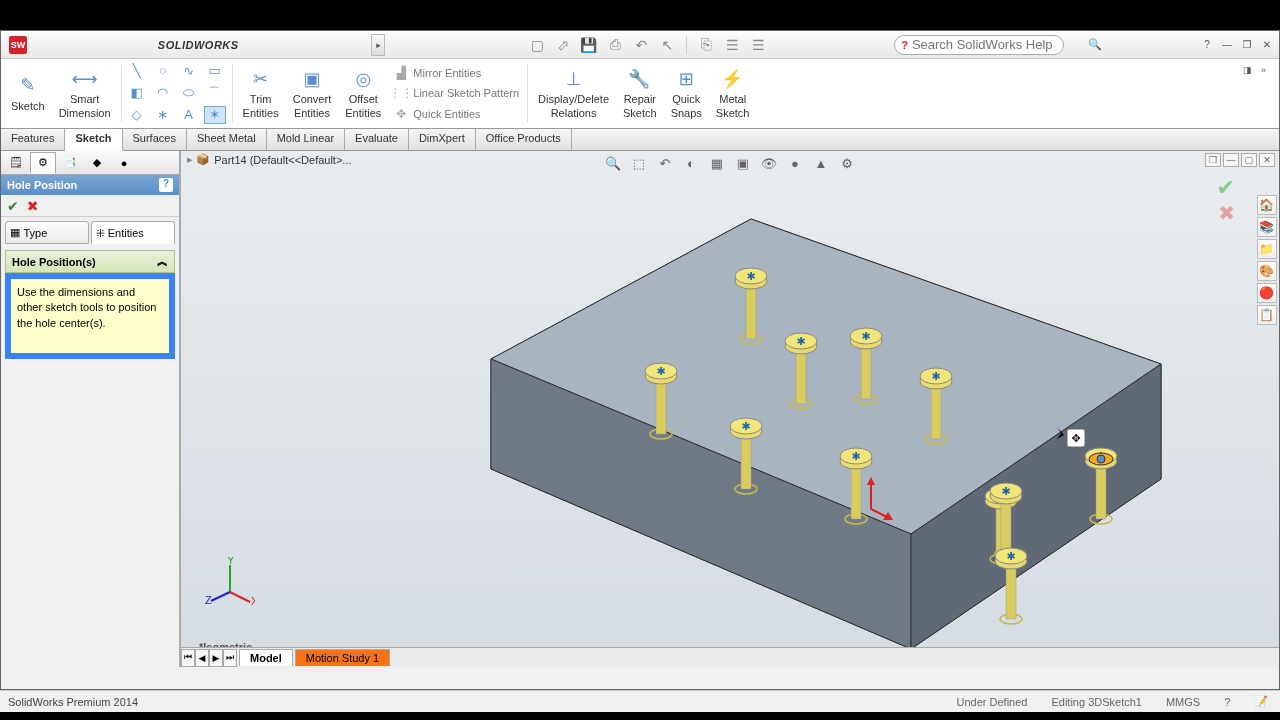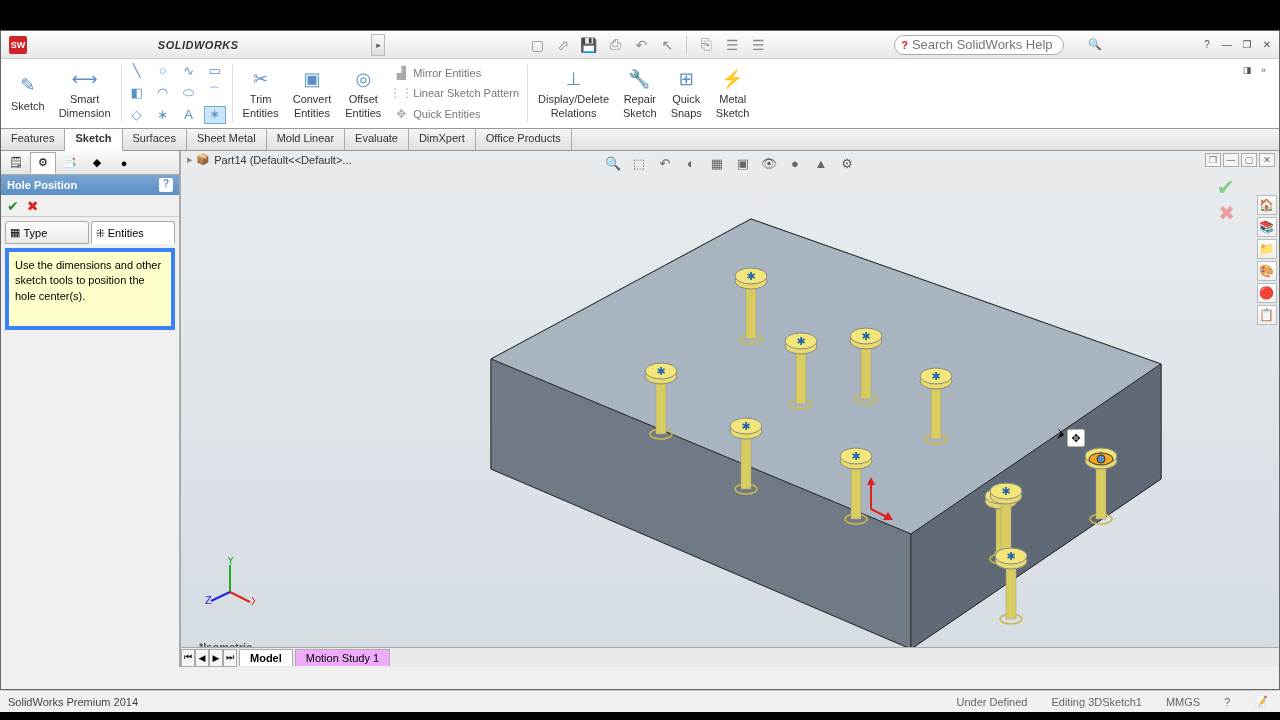--- a/index.html
+++ b/index.html
@@ -48,21 +48,21 @@
 
 .pm-header { height: 20px; background: linear-gradient(#7aa5d2, #5a8fc7); color: #fff; padding: 2px 6px; display: flex; align-items: center; justify-content: space-between; font-weight: bold; }
 .pm-header .help { background: #fff; color: #5a8fc7; width: 14px; height: 14px; text-align: center; border-radius: 2px; font-size: 10px; }
 .ok-cancel { height: 22px; display: flex; align-items: center; gap: 8px; padding: 2px 6px; background: #f0f0f0; border-bottom: 1px solid #ccc; }
 .ok-icon { color: #2a8a2a; font-size: 14px; }
 .cancel-icon { color: #d22; font-size: 14px; }
 .pm-tabs { display: flex; padding: 4px; gap: 2px; background: #f0f0f0; }
 .pm-tab { flex: 1; border: 1px solid #aaa; background: linear-gradient(#fdfdfd,#eaeaea); padding: 3px 4px; display: flex; align-items: center; gap: 3px; border-radius: 3px 3px 0 0; cursor: pointer; }
 .pm-tab.active { background: #fff; border-bottom: 1px solid #fff; }
 .pm-section-head { background: linear-gradient(#e8f0d8, #d5e5b8); border: 1px solid #b0c088; padding: 3px 6px; margin: 2px 4px 0 4px; display: flex; justify-content: space-between; align-items: center; font-weight: bold; }
-.pm-section-body { background: #ffffcc; border: 4px solid #3b82f6; margin: 0 4px 4px 4px; padding: 6px; line-height: 1.4; }
+.pm-section-body { background: #ffffcc; border: 6px solid #3b82f6; margin: 0 4px 4px 4px; padding: 6px; line-height: 1.4; }
 .splitter-handle { width: 6px; position: absolute; left: 180px; top: 50%; height: 30px; background: #ddd; border: 1px solid #aaa; border-radius: 0 3px 3px 0; display: flex; align-items: center; justify-content: center; font-size: 8px; color: #666; }
 
 .canvas { flex: 1; background: linear-gradient(#e8ecef, #d5dce2); position: relative; overflow: hidden; }
 .breadcrumb { position: absolute; top: 2px; left: 6px; display: flex; align-items: center; gap: 4px; color: #333; }
 .breadcrumb .bc-icon { color: #888; }
 .hud-toolbar { position: absolute; top: 0; left: 50%; transform: translateX(-50%); display: flex; gap: 6px; padding: 2px; }
 .hud-btn { width: 20px; height: 20px; display: flex; align-items: center; justify-content: center; color: #666; font-size: 13px; }
 .hud-corner { position: absolute; top: 2px; right: 4px; display: flex; gap: 2px; }
 .corner-btn { width: 16px; height: 14px; border: 1px solid #aaa; background: #f5f5f5; font-size: 9px; display: flex; align-items: center; justify-content: center; color: #666; }
 .confirm-corner { position: absolute; top: 24px; right: 44px; font-size: 22px; color: #8aca8a; }
@@ -72,21 +72,21 @@
 .rail-btn { width: 20px; height: 20px; border: 1px solid #bbb; background: linear-gradient(#fdfdfd,#eee); display: flex; align-items: center; justify-content: center; font-size: 12px; }
 
 .model3d { position: absolute; left: 200px; top: 28px; width: 870px; height: 480px; }
 
 .triad { position: absolute; left: 24px; bottom: 60px; width: 50px; height: 50px; }
 .view-label { position: absolute; left: 18px; bottom: 14px; font-weight: bold; color: #555; }
 
 .bottom-tabs { position: absolute; left: 0; right: 0; bottom: 0; height: 20px; background: #eaeaea; border-top: 1px solid #aaa; display: flex; align-items: center; }
 .bt-nav { display: flex; }
 .bt-nav-btn { width: 14px; height: 18px; border: 1px solid #aaa; background: #f5f5f5; font-size: 9px; display: flex; align-items: center; justify-content: center; }
-.bt-tab { padding: 2px 10px; border: 1px solid #aaa; border-bottom: none; margin-left: 2px; background: #f0abfc; }
+.bt-tab { padding: 2px 10px; border: 1px solid #aaa; border-bottom: none; margin-left: 2px; background: #f97316; }
 .bt-tab.active { background: #fff; font-weight: bold; }
 
 .statusbar { position: absolute; left: 0; right: 0; bottom: 8px; height: 22px; background: #f0f0f0; display: flex; align-items: center; padding: 0 8px; color: #444; border-top: 1px solid #ccc; }
 .status-right { margin-left: auto; display: flex; gap: 16px; align-items: center; color: #666; }
 .status-item { padding: 0 4px; }
 </style>
 </head>
 <body>
 
 <div class="window">
@@ -234,20 +234,24 @@
       <div class="pm-tabs">
         <div class="pm-tab">
             <span>▦</span>
             <span>Type</span>
           </div>
         <div class="pm-tab active">
             <span>⁜</span>
             <span>Entities</span>
           </div>
       </div>
+      <div class="pm-section-head">
+        <span>Hole Position(s)</span>
+        <span>︽</span>
+      </div>
       <div class="pm-section-body">
         <p>Use the dimensions and other sketch tools to position the hole center(s).</p>
         <br>
       </div>
     </div>
     <div class="splitter-handle">⟩</div>
 
     <div class="canvas">
       <div class="breadcrumb">
         <span class="bc-icon">▸</span>

